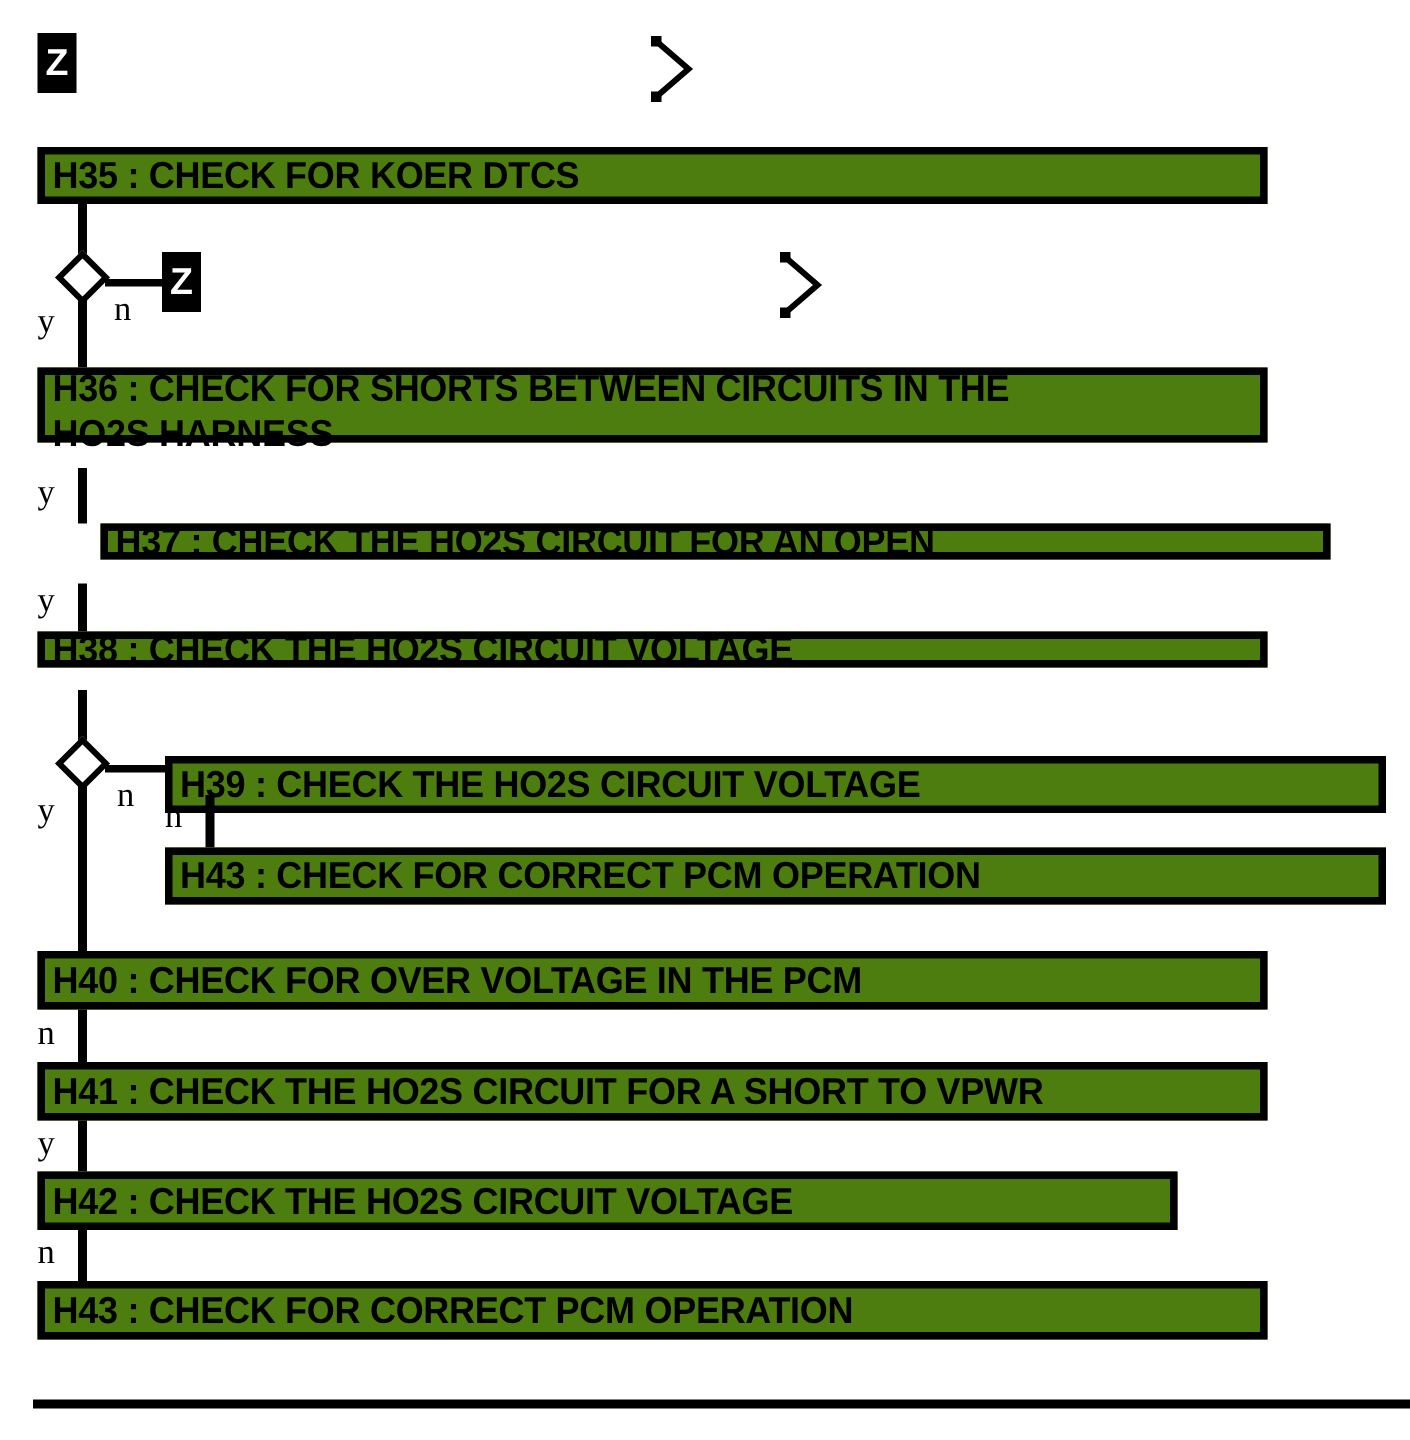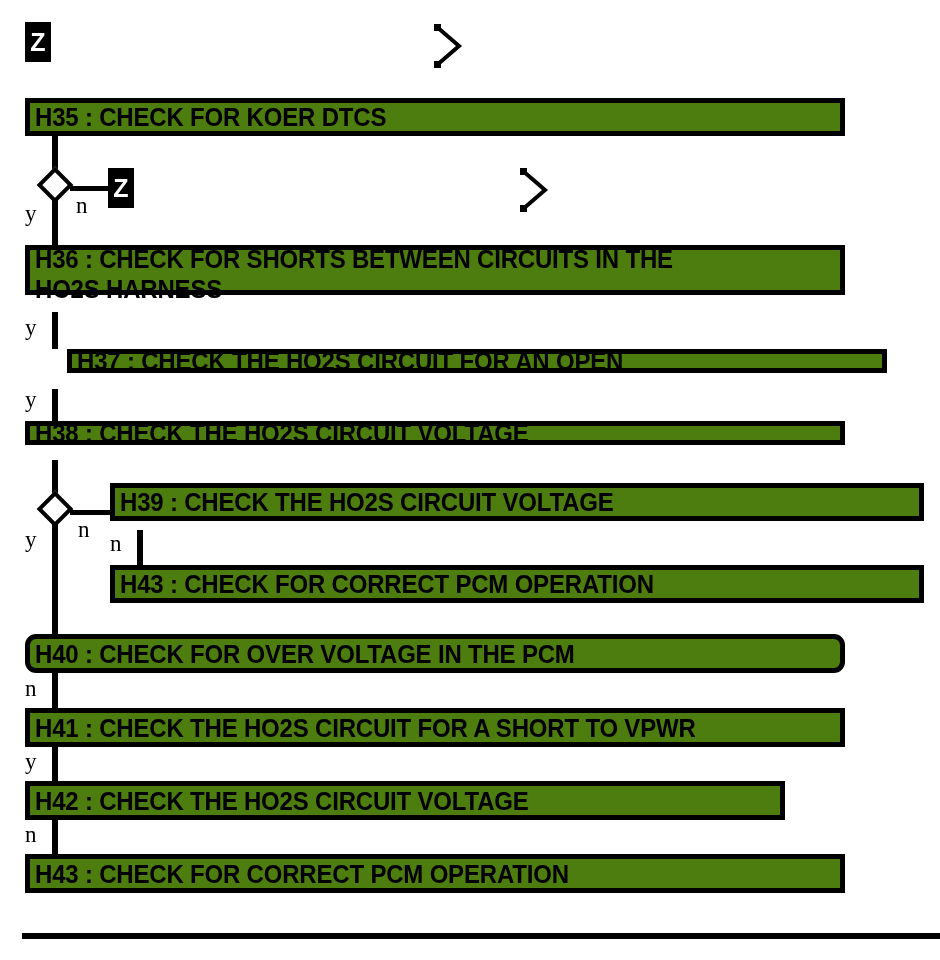--- a/index.html
+++ b/index.html
@@ -170,32 +170,32 @@
   <div class="vline" style="left:52px; top:460px; height:36px;"></div>
 
   <div class="diamond" style="left:42px; top:496px;"></div>
 
   <div class="hline" style="left:70px; top:510px; width:45px;"></div>
   <div class="branch-label" style="left:78px; top:518px;">n</div>
 
   <div class="vline" style="left:52px; top:524px; height:117px;"></div>
   <div class="branch-label" style="left:25px; top:528px;">y</div>
 
-  <div class="node-box" style="left:110px; top:483px; width:814px; height:38px;">
+  <div class="node-box" style="left:110px; top:504px; width:814px; height:38px;">
     <span class="node-text">H39 : CHECK THE HO2S CIRCUIT VOLTAGE</span>
   </div>
 
   <div class="vline" style="left:137px; top:530px; height:35px;"></div>
   <div class="branch-label" style="left:110px; top:532px;">n</div>
 
   <div class="node-box" style="left:110px; top:565px; width:814px; height:38px;">
     <span class="node-text">H43 : CHECK FOR CORRECT PCM OPERATION</span>
   </div>
 
-  <div class="node-box" style="left:25px; top:634px; width:820px; height:39px;border-radius:11px;">
+  <div class="node-box" style="left:25px; top:634px; width:820px; height:39px;">
     <span class="node-text">H40 : CHECK FOR OVER VOLTAGE IN THE PCM</span>
   </div>
 
   <div class="vline" style="left:52px; top:673px; height:35px;"></div>
   <div class="branch-label" style="left:25px; top:677px;">n</div>
 
   <div class="node-box" style="left:25px; top:708px; width:820px; height:39px;">
     <span class="node-text">H41 : CHECK THE HO2S CIRCUIT FOR A SHORT TO VPWR</span>
   </div>
 

